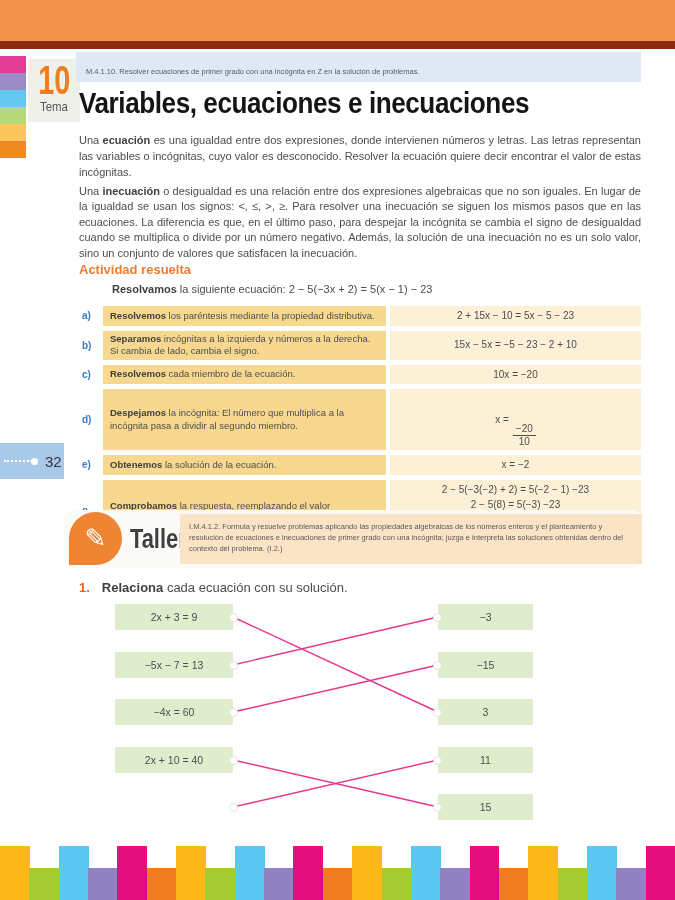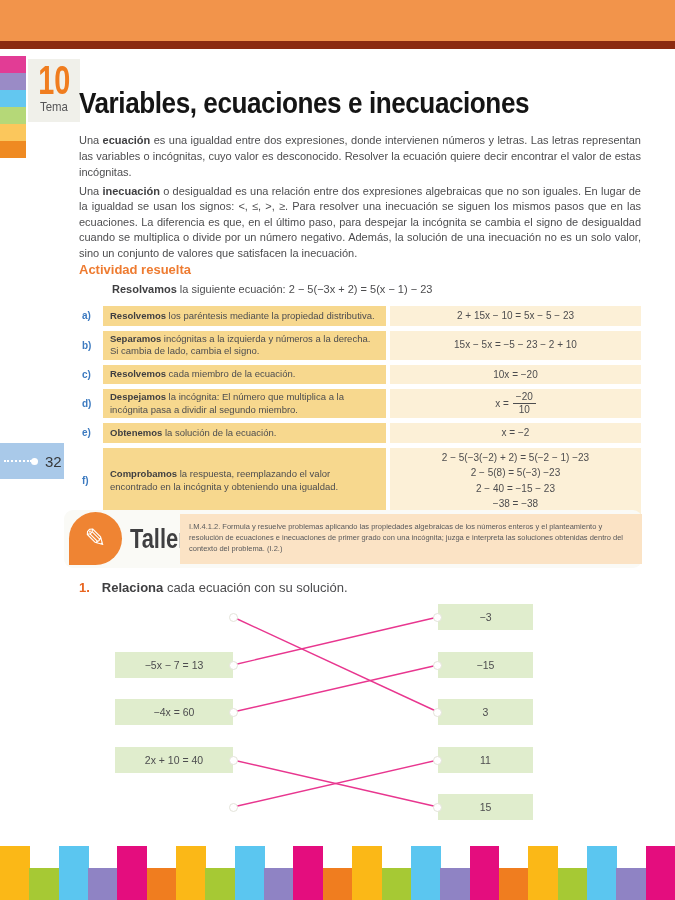--- a/index.html
+++ b/index.html
@@ -42,21 +42,21 @@
   .solution-table { position:absolute; left:78px; top:306px; width:563px; }
   .trow { display:flex; align-items:stretch; margin-bottom:5px; }
   .cell-letter { width:25px; display:flex; align-items:center; padding-left:4px;
                  color:#3c7ac0; font-weight:bold; font-size:10px; }
   .cell-desc { width:283px; margin-right:4px; background:#f7d88e; padding:2px 7px;
                font-size:9.5px; line-height:12.5px; color:#4d4d4f;
                display:flex; flex-direction:column; justify-content:center; }
   .cell-desc b { color:#3f3f41; }
   .cell-eq { flex:1; background:#fcf0d7; display:flex; flex-direction:column; align-items:center;
              justify-content:center; font-size:10px; line-height:15.5px; color:#4d4d4f; padding:2px 4px; }
-  .frac { display:inline-flex; flex-direction:column; text-align:center; line-height:12px; margin-left:4px; }
+  .frac { display:inline-flex; flex-direction:column; text-align:center; line-height:12px; margin-left:4px;margin-top:32px; }
   .frac .num { border-bottom:1px solid #4d4d4f; padding:0 3px; }
   .eq-with-frac { display:flex; align-items:center; }
 
   
   .page-tab { position:absolute; left:0; top:443px; width:64px; height:36px; background:#a9c9e9;
               display:flex; align-items:center; }
   .tab-leader { width:28px; margin-left:4px; border-top:2px dotted #ffffff; }
   .tab-dot { width:7px; height:7px; border-radius:50%; background:#fff; margin-left:-1px; }
   .tab-num { margin-left:7px; font-size:15px; color:#37393b; }
 
@@ -104,20 +104,23 @@
       <div class="sq" style="background: rgb(181, 216, 120);"></div>
       <div class="sq" style="background: rgb(251, 199, 92);"></div>
       <div class="sq" style="background: rgb(239, 138, 34);"></div>
     </div>
 
   <div class="tema-badge">
     <span class="tema-number">10</span>
     <span class="tema-label">Tema</span>
   </div>
 
+  <div class="standard-box">
+    <span>M.4.1.10. Resolver ecuaciones de primer grado con una incógnita en Z en la solución de problemas.</span>
+  </div>
 
   <div class="page-title">Variables, ecuaciones e inecuaciones</div>
 
   <p class="para para-1"><span>Una </span><b>ecuación</b><span> es una igualdad entre dos expresiones, donde intervienen números y letras. Las letras representan las variables o incógnitas, cuyo valor es desconocido. Resolver la ecuación quiere decir encontrar el valor de estas incógnitas.</span></p>
 
   <p class="para para-2"><span>Una </span><b>inecuación</b><span> o desigualdad es una relación entre dos expresiones algebraicas que no son iguales. En lugar de la igualdad se usan los signos: &lt;, ≤, &gt;, ≥. Para resolver una inecuación se siguen los mismos pasos que en las ecuaciones. La diferencia es que, en el último paso, para despejar la incógnita se cambia el signo de desigualdad cuando se multiplica o divide por un número negativo. Además, la solución de una inecuación no es un solo valor, sino un conjunto de valores que satisfacen la inecuación.</span></p>
 
   <div class="activity-heading">Actividad resuelta</div>
   <div class="activity-lead"><b>Resolvamos</b><span> la siguiente ecuación: 2 − 5(−3x + 2) = 5(x − 1) − 23</span></div>
 
@@ -212,20 +215,21 @@
 
   <div class="match-area">
     <svg class="match-lines" id="match-lines" viewBox="0 0 675 240">
         <line x1="233" y1="22" x2="438" y2="117" stroke="#e8368f" stroke-width="1.4"></line>
         <line x1="233" y1="70" x2="438" y2="22" stroke="#e8368f" stroke-width="1.4"></line>
         <line x1="233" y1="117" x2="438" y2="70" stroke="#e8368f" stroke-width="1.4"></line>
         <line x1="233" y1="165" x2="438" y2="212" stroke="#e8368f" stroke-width="1.4"></line>
         <line x1="233" y1="212" x2="438" y2="165" stroke="#e8368f" stroke-width="1.4"></line>
       </svg>
 
+    <div class="mbox mbox-left" style="top:9px">2x + 3 = 9</div>
     <div class="mbox mbox-left" style="top:57px">−5x − 7 = 13</div>
     <div class="mbox mbox-left" style="top:104px">−4x = 60</div>
     <div class="mbox mbox-left" style="top:152px">2x + 10 = 40</div>
 
     <div class="mbox mbox-right" style="top:9px">−3</div>
     <div class="mbox mbox-right" style="top:57px">−15</div>
     <div class="mbox mbox-right" style="top:104px">3</div>
     <div class="mbox mbox-right" style="top:152px">11</div>
     <div class="mbox mbox-right" style="top:199px">15</div>
   <div class="mdot" style="left: 229px; top: 17.5px;"></div>

